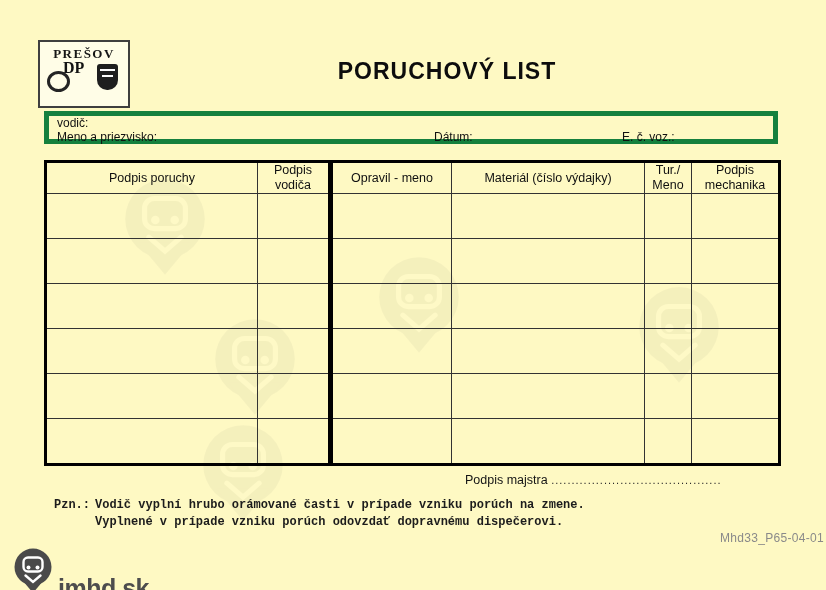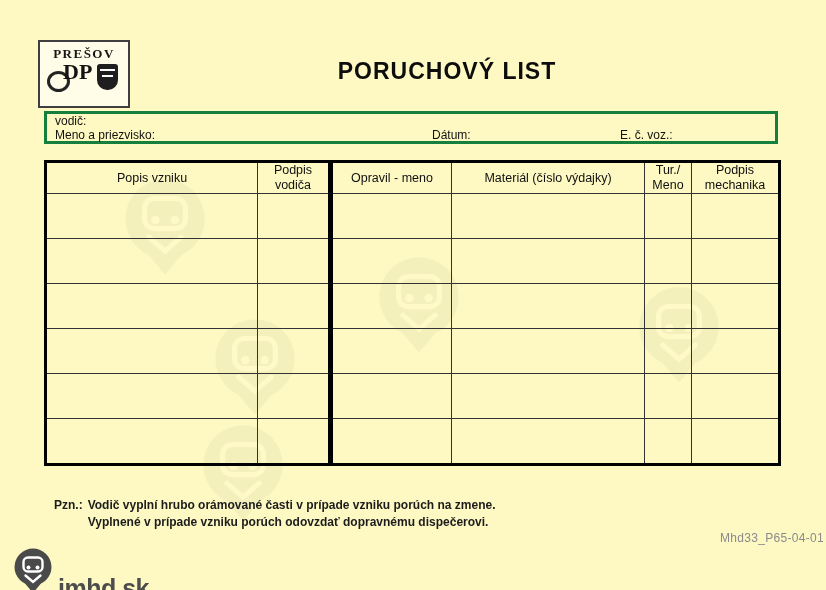--- a/index.html
+++ b/index.html
@@ -10,53 +10,53 @@
   
   .wm{position:absolute;opacity:0.05;z-index:0;color:#555;}
   
   .dp-box{position:absolute;left:38px;top:40px;width:92px;height:68px;
     border:2px solid #3f3f3f;box-sizing:border-box;z-index:2;background:rgba(255,255,255,.6);}
   .dp-city{position:absolute;left:0;right:0;top:4px;text-align:center;font-weight:bold;
     font-size:13px;letter-spacing:1.5px;font-family:"Liberation Serif",serif;color:#161616;}
   .dp-wheel{position:absolute;left:7px;top:29px;width:23px;height:21px;border:3px solid #242424;
     border-radius:50%;box-sizing:border-box;}
   .dp-company{position:absolute;left:23px;top:17px;font-family:"Liberation Serif",serif;
-    font-weight:bold;font-size:22px;color:#131313;}
+    font-weight:bold;font-size:16px;color:#131313;}
   .dp-shield{position:absolute;left:57px;top:22px;width:21px;height:26px;background:#1e1e1e;
     border-radius:3px 3px 10px 10px;
     background-image:linear-gradient(#1e1e1e 55%, #1e1e1e 55%);}
   .dp-shield::before{content:"";position:absolute;left:3px;top:5px;width:15px;height:2px;background:#fafafa;}
   .dp-shield::after{content:"";position:absolute;left:5px;top:11px;width:11px;height:2px;background:#fafafa;}
   
   .title{position:absolute;left:68px;right:0;top:58px;text-align:center;
     font-size:23px;font-weight:bold;letter-spacing:1px;color:#0d0d0d;z-index:2;}
   
   .info-box{position:absolute;left:44px;top:111px;width:734px;height:33px;
-    border:3px solid #15803d;box-sizing:border-box;z-index:2;}
+    border:5px solid #15803d;box-sizing:border-box;z-index:2;}
   .info-box span{position:absolute;font-size:12px;color:#111;white-space:nowrap;}
   .lbl-driver{left:8px;top:0px;}
   .lbl-name{left:8px;top:14px;}
   .lbl-date{left:385px;top:14px;}
   .lbl-voz{left:573px;top:14px;}
   
   table{position:absolute;top:160px;border-collapse:collapse;table-layout:fixed;
     z-index:1;border:3px solid #000;}
   th,td{border:1px solid #333;padding:0;}
   th{font-weight:normal;font-size:12.5px;line-height:1.2;text-align:center;
     vertical-align:middle;white-space:pre-line;color:#101010;height:30px;}
   td{height:44px;background:transparent;}
   .tbl-driver{left:44px;width:284px;}
   .tbl-shop{left:330px;width:448px;}
   .c-popis{width:212px;}.c-podpisv{width:72px;}
   .c-opravil{width:120px;}.c-material{width:193px;}.c-tur{width:47px;}.c-mech{width:88px;}
   
   .sig{position:absolute;left:465px;top:473px;font-size:12.5px;color:#151515;z-index:2;}
   .sig .dots{font-size:11px;letter-spacing:1px;color:#2a2a2a;}
   .note{position:absolute;left:54px;top:497px;display:flex;gap:5px;font-size:12px;
-    font-weight:bold;color:#1c1c1c;line-height:17px;z-index:2;}
+    font-weight:bold;color:#1c1c1c;line-height:17px;z-index:2;font-family:Liberation Mono, monospace;}
   .form-code{position:absolute;left:720px;top:531px;font-size:12px;color:#8a8a8a;
     letter-spacing:0.3px;z-index:2;}
   .brand{position:absolute;left:13px;top:538px;display:flex;align-items:center;gap:5px;z-index:2;}
   .brand-text{font-size:25px;font-weight:bold;color:#4d4d4d;letter-spacing:-0.5px;margin-top:36px;}
   .badge{color:#4a4a4a;}
 </style>
 </head>
 <body>
 
 <div class="page">
@@ -106,21 +106,21 @@
     <span class="lbl-voz">E. č. voz.:</span>
   </div>
 
   <table class="tbl-driver">
     <colgroup>
         <col class="c-popis">
         <col class="c-podpisv">
       </colgroup>
     <thead>
       <tr>
-        <th>Popis vzniku</th>
+        <th>Podpis poruchy</th>
         <th>Podpis
 vodiča</th>
       </tr>
     </thead>
     <tbody>
         <tr>
           <td></td>
           <td></td>
         </tr>
         <tr>
@@ -196,20 +196,24 @@
         </tr>
         <tr>
           <td></td>
           <td></td>
           <td></td>
           <td></td>
         </tr>
       </tbody>
   </table>
 
+  <div class="sig">
+    <span>Podpis majstra</span>
+    <span class="dots">..........................................</span>
+  </div>
 
   <div class="note">
     <span>Pzn.:</span>
     <div>
       <div>Vodič vyplní hrubo orámované časti v prípade vzniku porúch na zmene.</div>
       <div>Vyplnené v prípade vzniku porúch odovzdať dopravnému dispečerovi.</div>
     </div>
   </div>
 
   <div class="form-code">Mhd33_P65-04-01</div>

